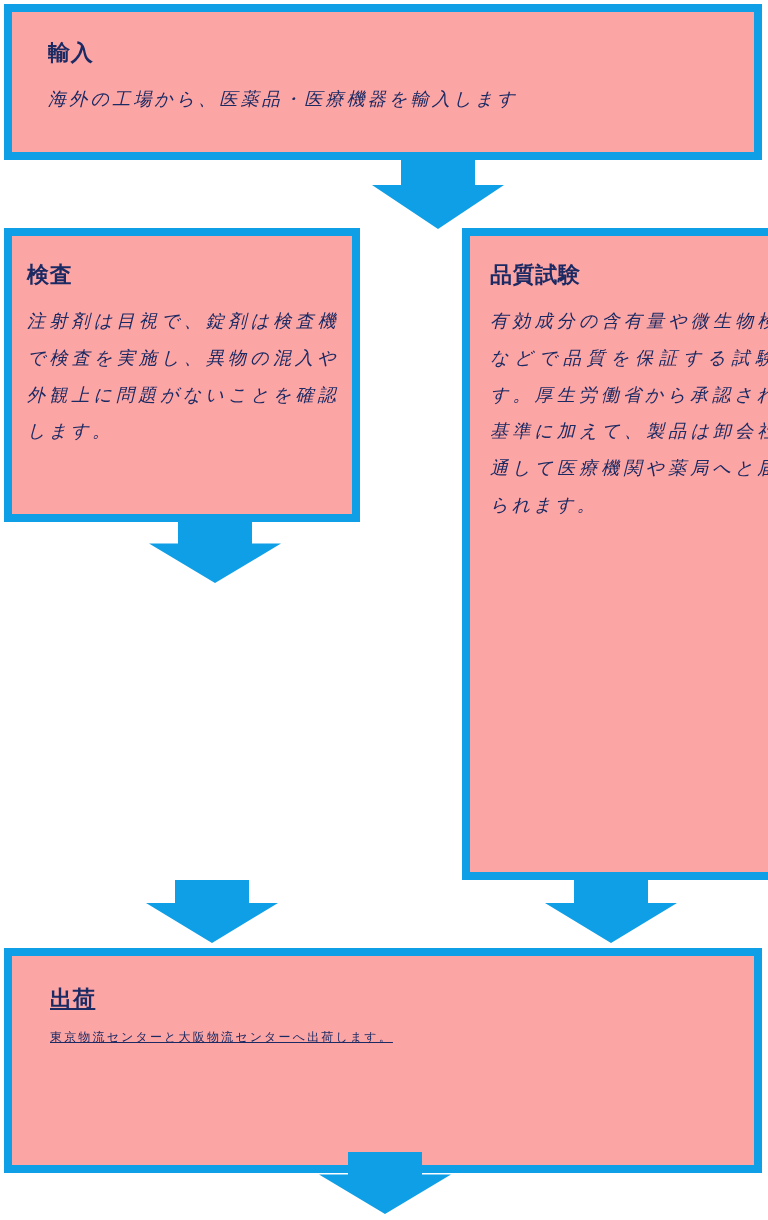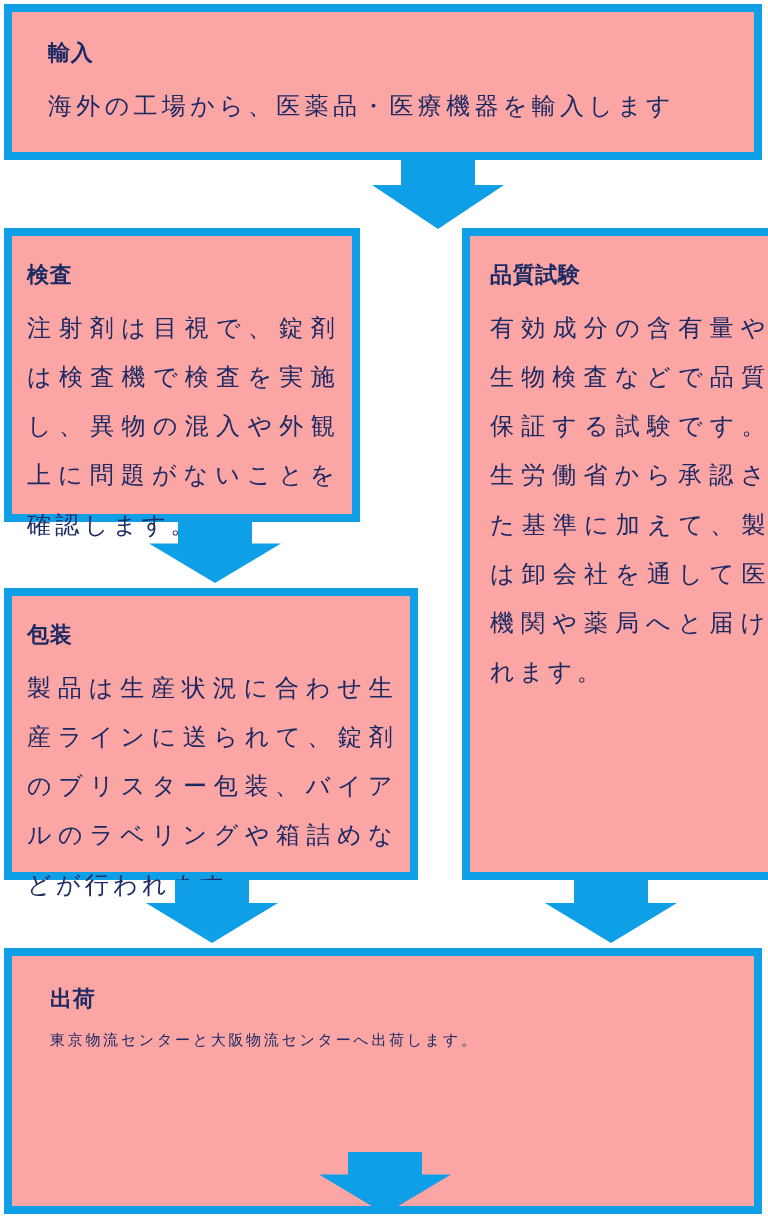--- a/index.html
+++ b/index.html
@@ -25,37 +25,38 @@
     border:8px solid var(--blue);
   }
   .box-title{
     font-size:22px;
     font-weight:700;
     line-height:1.4;
     letter-spacing:0.03em;
     color:var(--navy);
   }
   .box-body{
-    font-size:24px;
+    font-size:18px;
     line-height:2.05;
     letter-spacing:0.18em;
     margin-top:12px;
     color:var(--navy);
+    font-style:italic;
   }
   .justify .box-body{
     text-align:justify;
     text-justify:inter-ideograph;
   }
   
   #box-import{left:4px;top:4px;width:758px;height:156px;padding:26px 30px 0 36px;}
   #box-inspection{left:4px;top:228px;width:356px;height:294px;padding:24px 13px 0 15px;}
   #box-quality{left:462px;top:228px;width:359px;height:652px;padding:24px 12px 0 20px;}
   #box-packaging{left:4px;top:588px;width:414px;height:292px;padding:24px 13px 0 15px;}
-  #box-shipping{left:4px;top:948px;width:758px;height:266px;padding:28px 30px 12px 38px;}
-  #box-shipping .ship-line{font-size:15px;line-height:2.05;letter-spacing:0.18em;color:var(--navy);}
+  #box-shipping{left:4px;top:948px;width:758px;height:225px;padding:28px 30px 12px 38px;text-decoration:underline;}
+  #box-shipping .ship-line{font-size:12px;line-height:2.05;letter-spacing:0.18em;color:var(--navy);}
   #box-shipping .ship-line + .ship-line{margin-top:8px;}
   #box-shipping .box-body-wrap{margin-top:10px;}
   
   .flow-arrow{position:absolute;display:block;}
   .flow-arrow polygon{fill:var(--blue);}
   #arrow-import{left:372px;top:160px;width:132px;height:69px;}
   #arrow-inspection{left:149px;top:521px;width:132px;height:62px;}
   #arrow-packaging{left:146px;top:880px;width:132px;height:63px;}
   #arrow-quality{left:545px;top:880px;width:132px;height:63px;}
   #arrow-shipping{left:319px;top:1152px;width:132px;height:62px;}
@@ -81,24 +82,20 @@
 
   <div class="flow-box justify" id="box-quality">
     <div class="box-title">品質試験</div>
     <div class="box-body">有効成分の含有量や微生物検査などで品質を保証する試験です。厚生労働省から承認された基準に加えて、製品は卸会社を通して医療機関や薬局へと届けられます。</div>
   </div>
 
   <svg class="flow-arrow" id="arrow-inspection" viewBox="0 0 132 66" preserveAspectRatio="none">
     <polygon points="29,0 103,0 103,24 132,24 66,66 0,24 29,24"></polygon>
   </svg>
 
-  <div class="flow-box justify" id="box-packaging">
-    <div class="box-title">包装</div>
-    <div class="box-body">製品は生産状況に合わせ生産ラインに送られて、錠剤のブリスター包装、バイアルのラベリングや箱詰めなどが行われます。</div>
-  </div>
 
   <svg class="flow-arrow" id="arrow-packaging" viewBox="0 0 132 66" preserveAspectRatio="none">
     <polygon points="29,0 103,0 103,24 132,24 66,66 0,24 29,24"></polygon>
   </svg>
 
   <svg class="flow-arrow" id="arrow-quality" viewBox="0 0 132 66" preserveAspectRatio="none">
     <polygon points="29,0 103,0 103,24 132,24 66,66 0,24 29,24"></polygon>
   </svg>
 
   <div class="flow-box" id="box-shipping">

